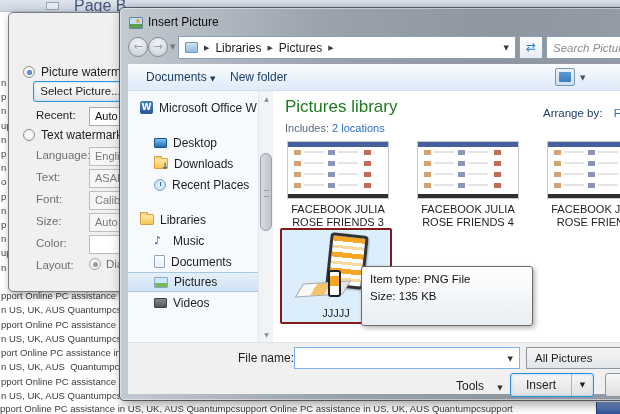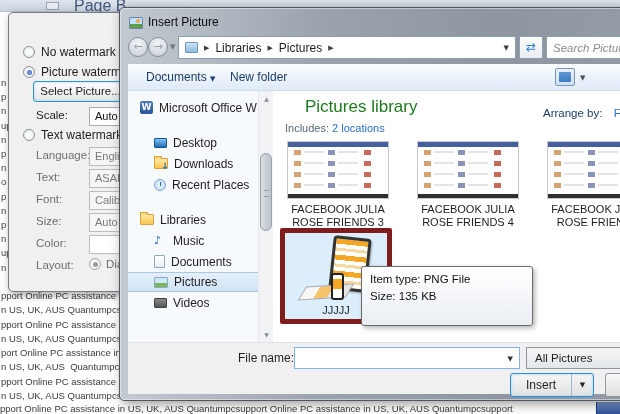--- a/index.html
+++ b/index.html
@@ -129,41 +129,41 @@
   .nav-scrollbar{left:130px;top:27px;width:15px;height:251px;background:#f2f3f5;
     border-left:1px solid #e4e6e9;position:absolute;}
   .sb-arrow{position:absolute;left:0;width:15px;height:15px;font-size:6px;color:#868d95;
     text-align:center;line-height:15px;font-family:"DejaVu Sans",sans-serif;}
   .sb-thumb{position:absolute;left:1px;top:62px;width:12px;height:78px;border-radius:6px;
     border:1px solid #9aa1aa;background:linear-gradient(90deg,#d8dce2,#bfc5cd);}
   .sb-thumb::after{content:"";position:absolute;left:3px;top:36px;width:5px;height:5px;
     border-top:1px solid #9aa1aa;border-bottom:1px solid #9aa1aa;}
 
   .content-pane{left:145px;top:27px;width:379px;height:251px;background:#fff;position:absolute;}
-  .lib-title{left:12px;top:6px;font-size:17px;color:#1e7a1e;position:absolute;margin-left:20px;}
+  .lib-title{left:12px;top:6px;font-size:17px;color:#1e7a1e;position:absolute;}
   .lib-includes{left:12px;top:31px;font-size:11px;color:#5a6a78;position:absolute;}
   .loc-link{color:#2a70c8;}
   .arrange{left:270px;top:16px;font-size:11.5px;color:#1c3e66;position:absolute;white-space:nowrap;}
   .arrange-val{color:#2a70c8;padding-left:8px;}
 
   .file-item{position:absolute;width:108px;text-align:center;}
   .thumb-fb{width:102px;height:58px;margin:0 auto;border:1px solid #c9c9c9;
     background:
       linear-gradient(#44619d,#44619d) 0 0/100% 5px no-repeat,
       linear-gradient(#2f2f2f,#2f2f2f) 0 100%/100% 4px no-repeat,
       repeating-linear-gradient(180deg,#d4a373 0 5px,#ffffff 5px 11px) 6px 8px/7px 42px no-repeat,
       repeating-linear-gradient(180deg,#8a94b8 0 5px,#ffffff 5px 11px) 40px 8px/7px 42px no-repeat,
       repeating-linear-gradient(180deg,#c66a5a 0 5px,#ffffff 5px 11px) 76px 8px/7px 42px no-repeat,
       repeating-linear-gradient(180deg,#e4e4e4 0 2px,#ffffff 2px 11px) 16px 9px/20px 40px no-repeat,
       repeating-linear-gradient(180deg,#e4e4e4 0 2px,#ffffff 2px 11px) 50px 9px/20px 40px no-repeat,
       #ffffff;}
   .file-label{margin-top:4px;font-size:11px;line-height:13px;color:#1e1e1e;}
 
   .sel-box{position:absolute;left:7px;top:137px;width:112px;height:96px;background:#dcedfb;
-    border:5px solid #7f1d1d;border-radius:2px;}
+    border:2px solid #7f1d1d;border-radius:2px;}
   .jj-img{position:absolute;left:18px;top:4px;width:76px;height:70px;}
   .jj-screen{position:absolute;left:28px;top:0;width:38px;height:54px;border:3px solid #333;
     border-radius:4px;transform:rotate(6deg);box-shadow:1px 1px 2px rgba(0,0,0,.3);
     background:repeating-linear-gradient(180deg,#f5a623 0 5px,#fff 5px 9px,#f5d9a0 9px 12px,#fff 12px 16px);}
   .jj-board{position:absolute;left:0;top:48px;width:46px;height:14px;border:1px solid #a8a8a8;
     transform:skewX(-35deg) rotate(-4deg);
     background:linear-gradient(90deg,#f8f8f8 30%,#f5c36a 30% 60%,#e6e6e6 60%);}
   .jj-phone{position:absolute;left:28px;top:36px;width:13px;height:27px;border:2px solid #222;
     border-radius:3px;background:linear-gradient(#fff 18%,#f5a623 18% 62%,#fff 62%);}
   .jj-label{position:absolute;left:0;right:0;bottom:3px;text-align:center;font-size:11px;}
@@ -224,30 +224,26 @@
 pport Online PC assistance in
 n US, UK, AUS Quantumpcsupp
 port Online PC assistance in U
 n US, UK, AUS  Quantumpcsu
 pport Online PC assistance in
 n US, UK, AUS Quantumpcsup</div>
   <div class="abs bottom-line">pport Online PC assistance in US, UK, AUS Quantumpcsupport Online PC assistance in US, UK, AUS  Quantumpcsupport</div>
   <div class="abs blue-corner"></div>
 
   <div id="wm-dialog" class="abs">
-    <div class="wm-row" style="top:32px">
-      <span class="radio"></span>
-      <span>No watermark</span>
-    </div>
     <div class="wm-row" style="top:52px">
       <span class="radio checked"></span>
       <span>Picture watermark</span>
     </div>
     <div class="wm-btn">Select Picture...</div>
-    <div class="wm-lbl" style="top:96px">Scale:</div>
+    <div class="wm-lbl" style="top:96px">Recent:</div>
     <div class="wm-field" style="top:94px">Auto</div>
     <div class="wm-row" style="top:115px">
       <span class="radio"></span>
       <span>Text watermark</span>
     </div>
     <div class="wm-lbl dis" style="top:136px">Language:</div>
     <div class="wm-field dis" style="top:134px">English</div>
     <div class="wm-lbl dis" style="top:158px">Text:</div>
     <div class="wm-field dis" style="top:156px">ASAP</div>
     <div class="wm-lbl dis" style="top:180px">Font:</div>
@@ -387,20 +383,24 @@
         </div>
       </div>
 
       <div class="ip-footer">
         <div class="fn-label">File name:</div>
         <div class="fn-combo">
           <input value="" style="">
           <span class="fn-arrow">▼</span>
         </div>
         <div class="ft-combo">All Pictures</div>
+        <div class="tools-btn">
+          <span>Tools</span>
+          <span class="tb-caret">▼</span>
+        </div>
         <div class="insert-btn">
           <div class="insert-main">Insert</div>
           <div class="insert-arrow">▼</div>
         </div>
         <div class="cancel-frag"></div>
       </div>
     </div>
   </div>
 </div>
 

